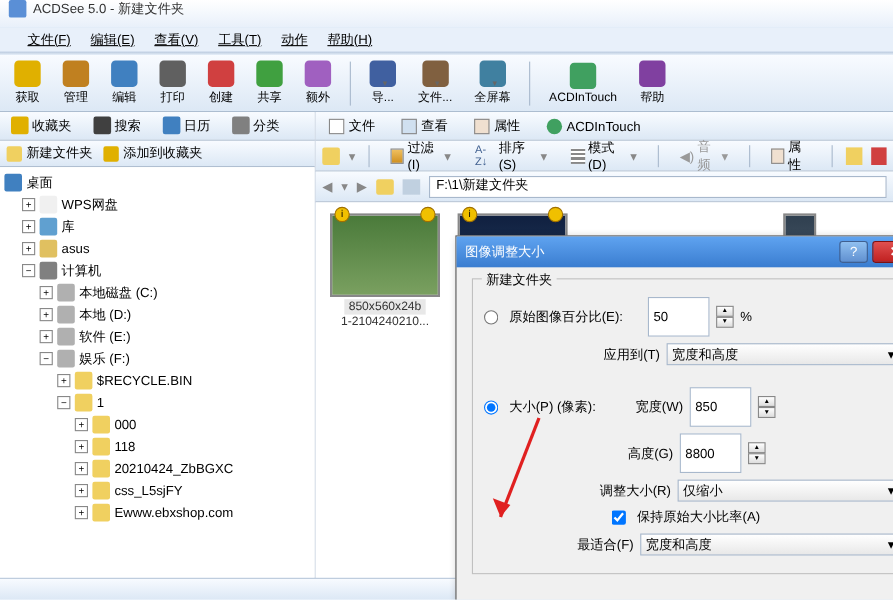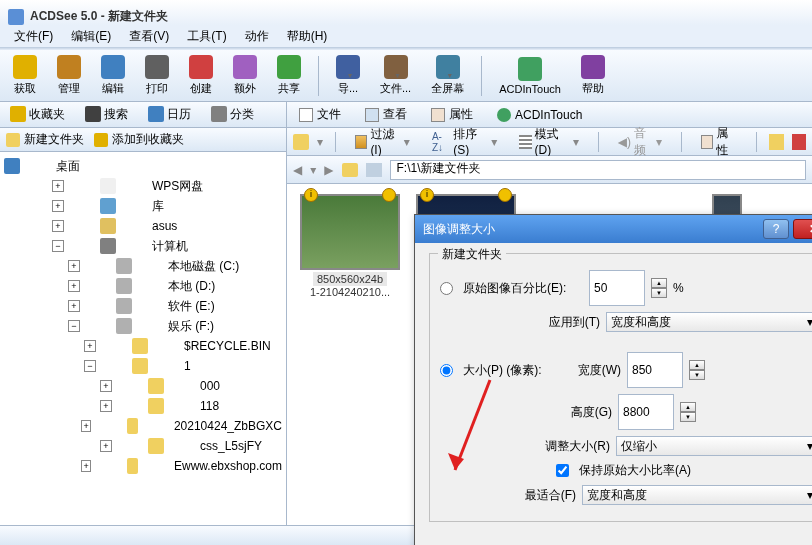--- a/index.html
+++ b/index.html
@@ -1,38 +1,38 @@
 <!DOCTYPE html>
 <html><head>
 <meta charset="utf-8">
 <style>
 * { box-sizing: border-box; margin: 0; padding: 0; font-family: "Microsoft YaHei", "SimSun", sans-serif; font-size: 12px; }
 body { background: #d6e5f5; width: 812px; height: 545px; overflow: hidden; position: relative; }
-.titlebar { height: 25px; background: linear-gradient(#fff, #e8f0fa); display: flex; align-items: flex-end; padding: 0 8px; color: #333; font-weight: bold; }
+.titlebar { height: 25px; background: linear-gradient(#fff, #e8f0fa); display: flex; align-items: flex-start; padding: 0 8px; color: #333; }
 .ti { width: 16px; height: 16px; background: #5a8fd6; border-radius: 2px; margin-right: 6px; }
-.menubar { height: 22px; background: #e8f0fa; display: flex; align-items: center; padding: 0 6px; gap: 2px; }
+.menubar { height: 22px; background: #e8f0fa; display: flex; align-items: center; padding: 0 17px; gap: 2px; text-decoration: underline; }
 .menubar span { padding: 2px 8px; cursor: default; }
 .separator { height: 3px; background: linear-gradient(#b8c8dc, #e8f0fa); }
 .maintoolbar { height: 52px; background: linear-gradient(#f8fbff, #dce8f5); display: flex; align-items: center; padding: 0 6px; gap: 6px; border-bottom: 1px solid #a8b8cc; }
 .tbtn { display: flex; flex-direction: column; align-items: center; padding: 2px 6px; cursor: pointer; border: 1px solid transparent; }
 .tico { width: 24px; height: 24px; border-radius: 4px; display: flex; align-items: center; justify-content: center; }
 .tlbl { font-size: 11px; margin-top: 2px; }
 .divv { width: 1px; height: 40px; background: #a8b8cc; margin: 0 4px; }
 .maincontent { display: flex; height: calc(545px - 25px - 22px - 3px - 52px - 20px); }
 .leftpanel { width: 287px; background: #fff; border-right: 1px solid #a8b8cc; display: flex; flex-direction: column; }
 .lefttabs { height: 26px; background: linear-gradient(#f8fbff, #dce8f5); display: flex; align-items: center; padding: 0 4px; gap: 8px; border-bottom: 1px solid #a8b8cc; }
 .ltab { display: flex; align-items: flex-start; gap: 3px; padding: 2px 6px; cursor: pointer; }
 .ltab .sic { width: 16px; height: 16px; }
 .leftsubtabs { height: 26px; background: #e8f0fa; display: flex; border-bottom: 1px solid #a8b8cc; }
 .lstab { flex: 1; display: flex; align-items: center; justify-content: center; gap: 4px; border-right: 1px solid #a8b8cc; cursor: pointer; background: linear-gradient(#fff, #e2ecf7); }
 .lstab.active { background: linear-gradient(#fff0d0, #ffd890); border: 1px solid #e0a030; }
 .leftbar { height: 24px; background: linear-gradient(#f8fbff, #dce8f5); display: flex; align-items: center; padding: 0 6px; gap: 10px; border-bottom: 1px solid #a8b8cc; }
 .lbitem { display: flex; align-items: center; gap: 4px; cursor: pointer; }
 .tree { flex: 1; overflow: auto; padding: 4px; background: #fff; }
-.tnode { display: flex; align-items: center; height: 20px; cursor: pointer; white-space: nowrap; gap: 32px; }
+.tnode { display: flex; align-items: center; height: 20px; cursor: pointer; white-space: nowrap; }
 .tex { width: 12px; height: 12px; border: 1px solid #888; display: flex; align-items: center; justify-content: center; font-size: 9px; margin-right: 4px; background: #fff; line-height: 1; }
 .tsp { display: inline-block; }
 .tic { width: 16px; height: 16px; margin-right: 4px; border-radius: 2px; }
 .rightpanel { flex: 1; background: #fff; display: flex; flex-direction: column; }
 .righttabs { height: 26px; background: linear-gradient(#f8fbff, #dce8f5); display: flex; align-items: center; padding: 0 6px; gap: 12px; border-bottom: 1px solid #a8b8cc; }
 .rtab { display: flex; align-items: center; gap: 4px; padding: 2px 6px; cursor: pointer; }
 .righttoolbar { height: 28px; background: linear-gradient(#f8fbff, #dce8f5); display: flex; align-items: center; padding: 0 6px; gap: 8px; border-bottom: 1px solid #a8b8cc; }
 .rtbtn { display: flex; align-items: center; gap: 3px; padding: 2px 6px; cursor: pointer; border: 1px solid transparent; }
 .addressbar { height: 28px; background: linear-gradient(#f8fbff, #dce8f5); display: flex; align-items: center; padding: 0 6px; gap: 8px; border-bottom: 1px solid #a8b8cc; }
 .addrbox { flex: 1; border: 1px solid #a8b8cc; padding: 2px 6px; background: #fff; height: 20px; display: flex; align-items: flex-end; }
@@ -97,26 +97,26 @@
     </div>
     <div class="tbtn">
       <div class="tico" style="background: rgb(96, 96, 96);"></div>
       <div class="tlbl">打印</div>
     </div>
     <div class="tbtn">
       <div class="tico" style="background: rgb(208, 64, 64);"></div>
       <div class="tlbl">创建</div>
     </div>
     <div class="tbtn">
+      <div class="tico" style="background: rgb(64, 160, 64);"></div>
+      <div class="tlbl">共享</div>
+    </div>
+    <div class="tbtn">
       <div class="tico" style="background: rgb(160, 96, 192);"></div>
       <div class="tlbl">额外</div>
-    </div>
-    <div class="tbtn">
-      <div class="tico" style="background: rgb(64, 160, 64);"></div>
-      <div class="tlbl">共享</div>
     </div>
     <div class="divv"></div>
     <div class="tbtn">
       <div class="tico" style="background: rgb(64, 96, 160);">
         <span style="font-size: 8px; color: rgb(102, 102, 102); position: relative; top: 8px; left: 2px;">▾</span>
       </div>
       <div class="tlbl">导...</div>
     </div>
     <div class="tbtn">
       <div class="tico" style="background: rgb(128, 96, 64);">

